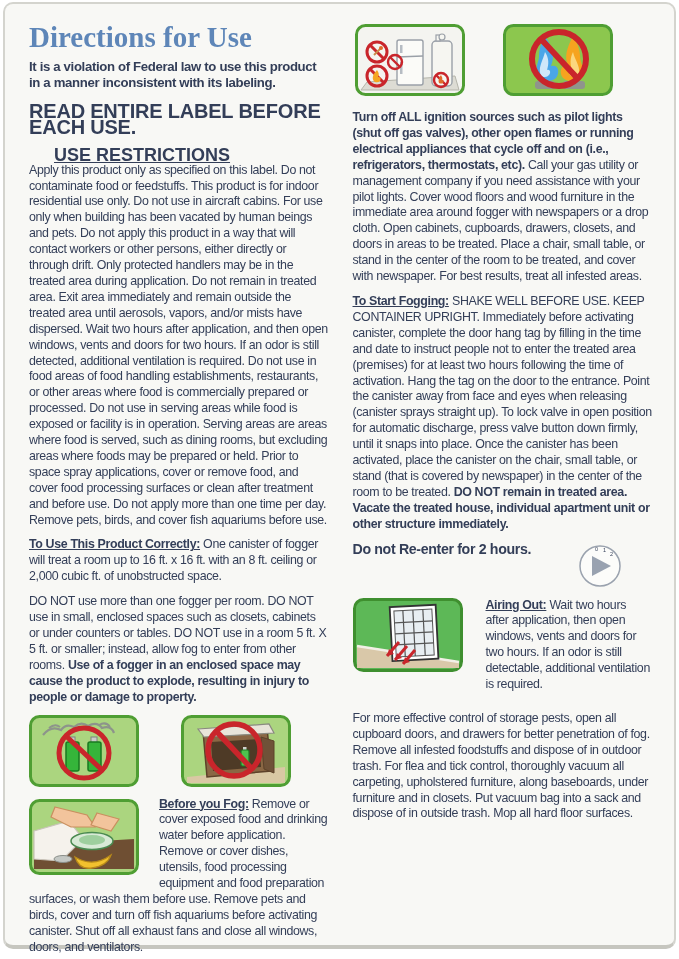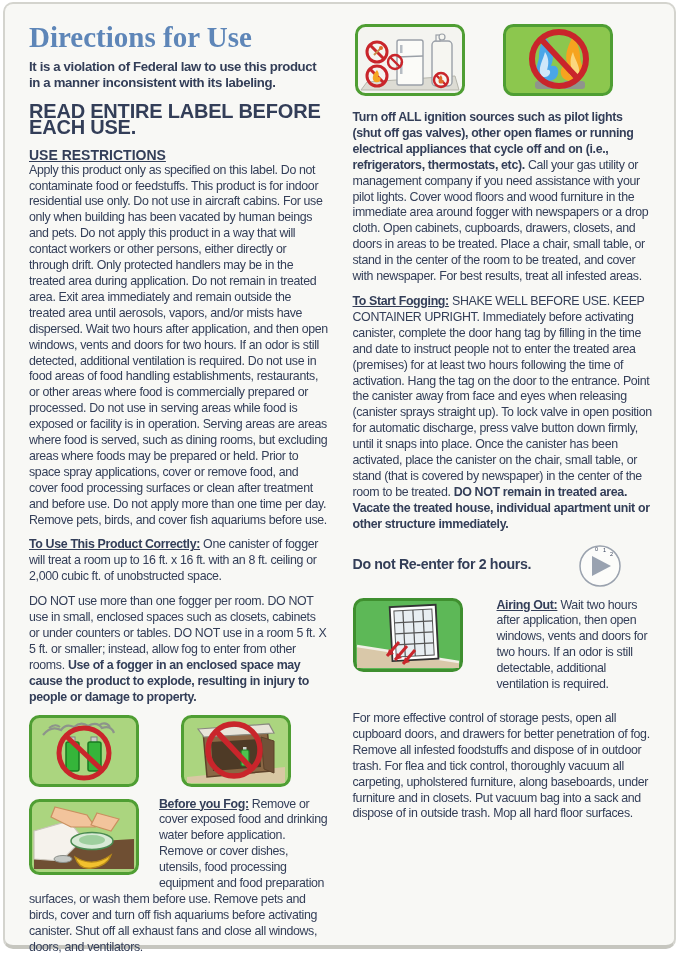--- a/index.html
+++ b/index.html
@@ -21,31 +21,31 @@
     font-family:"Liberation Serif",serif;font-weight:bold;
     font-size:29px;line-height:30px;color:#5e86b8;margin:0 0 7px 0;letter-spacing:0;
   }
   p,.para{
     font-size:12.4px;line-height:15.9px;letter-spacing:-0.35px;
     margin:0 0 9px 0;
   }
   .violation{font-weight:bold;font-size:13.2px;line-height:16.4px;margin-bottom:12px;}
   .read-entire{font-weight:bold;font-size:20px;letter-spacing:-0.2px;margin-bottom:11px;}
   .h-ul{font-weight:bold;text-decoration:underline;}
-  .h-block{font-weight:bold;text-decoration:underline;font-size:14px;line-height:16px;}
+  .h-block{font-weight:bold;text-decoration:underline;font-size:18px;line-height:16px;margin-left:25px;}
   .b{font-weight:bold;}
   .picto-row{display:flex;gap:42px;margin:4px 0 10px 0;}
   .picto-row.right-top{gap:38px;margin:2px 0 14px 2px;}
   .pictobox{flex:0 0 auto;}
   .wrap-sec{margin-bottom:4px;}
   .float-box{float:left;margin:2px 20px 4px 0;}
   .clear{clear:both;}
-  .flexrow{display:flex;gap:34px;margin-bottom:9px;}
+  .flexrow{display:flex;gap:23px;margin-bottom:9px;}
   .flexrow .txt{flex:1;min-width:0;}
-  .reenter-row{display:flex;align-items:center;margin:4px 0 10px 0;}
+  .reenter-row{display:flex;margin:4px 0 10px 0;}
   .reenter-row p{margin:0;font-weight:bold;font-size:14.2px;}
   .reenter-row svg{margin-left:46px;}
   svg text{font-family:"Liberation Sans",sans-serif;}
 </style>
 </head>
 <body>
 
 <div id="screen">
   <div class="label">
     <div class="cols">

